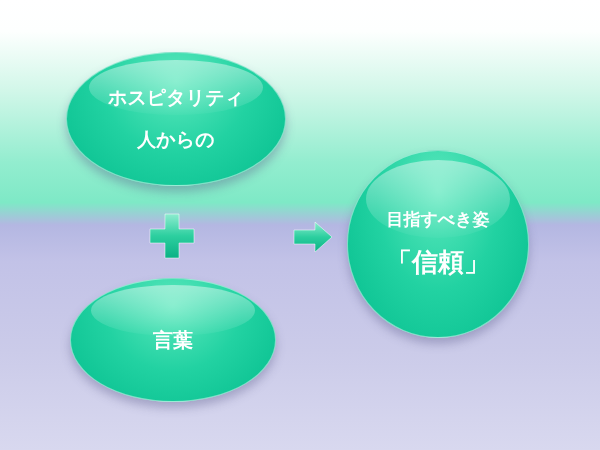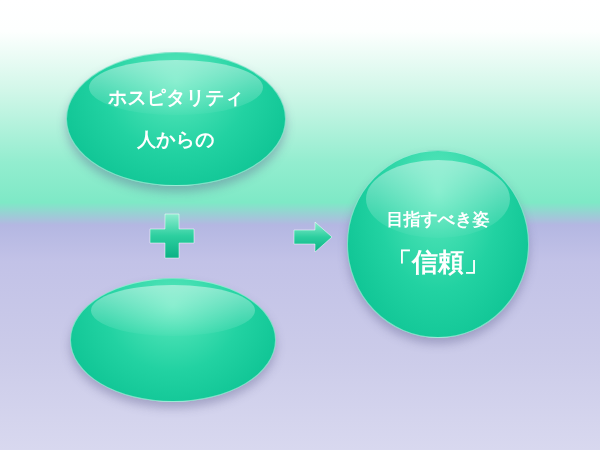--- a/index.html
+++ b/index.html
@@ -111,20 +111,21 @@
       <linearGradient id="plusGrad" x1="0" y1="0" x2="0" y2="1">
         <stop offset="0" stop-color="#8deccf"></stop>
         <stop offset="0.5" stop-color="#2ccf9f"></stop>
         <stop offset="1" stop-color="#0bb185"></stop>
       </linearGradient>
     </defs>
     <path d="M17 2 h14 v15 h15 v14 h-15 v15 h-14 v-15 h-15 v-14 h15 z" fill="url(#plusGrad)" stroke="rgba(255,255,255,0.5)" stroke-width="1"></path>
   </svg>
 
   <div class="bubble ellipse-bottom">
+    <span class="line">言葉</span>
   </div>
 
   <svg class="connector arrow-connector" width="42" height="34" viewBox="0 0 42 34">
     <defs>
       <linearGradient id="arrowGrad" x1="0" y1="0" x2="0" y2="1">
         <stop offset="0" stop-color="#8deccf"></stop>
         <stop offset="0.5" stop-color="#2ccf9f"></stop>
         <stop offset="1" stop-color="#0bb185"></stop>
       </linearGradient>
     </defs>

